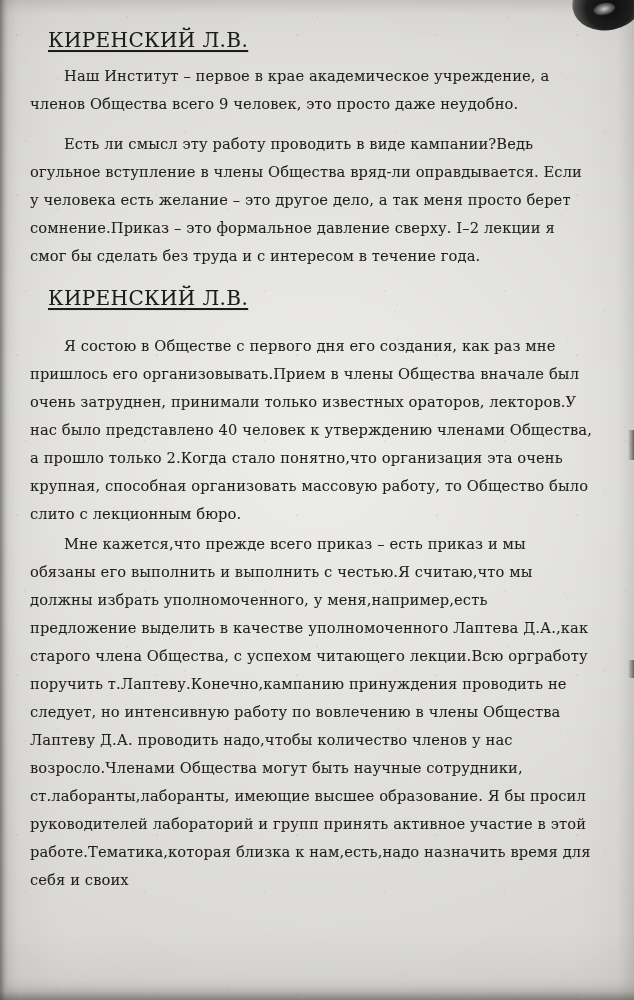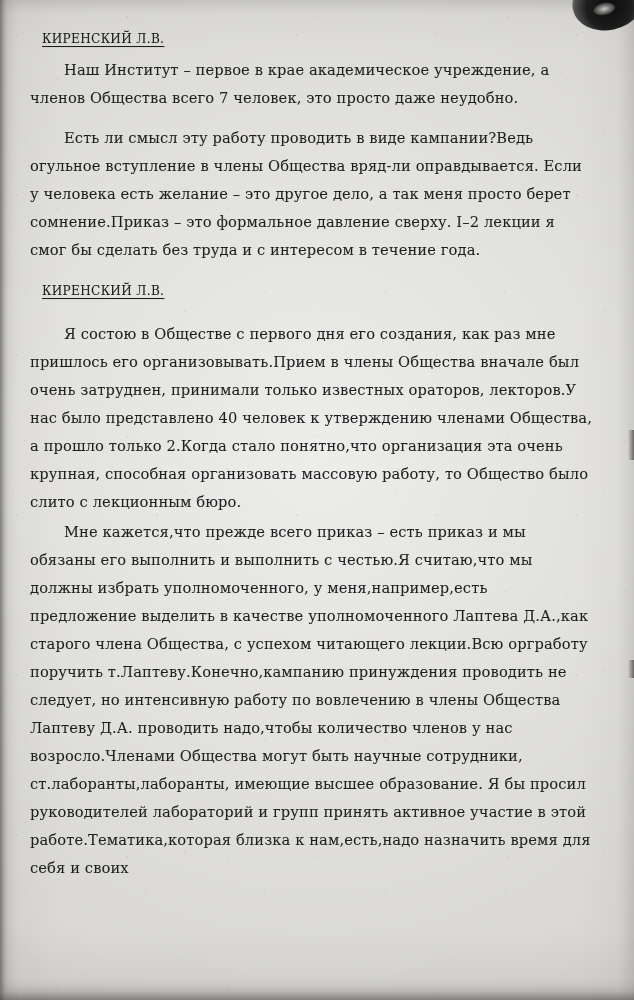--- a/index.html
+++ b/index.html
@@ -90,26 +90,26 @@
   .doc-body {
     position: relative;
     padding: 28px 42px 0 30px;
     z-index: 2;
   }
 
   .block { margin: 0 0 0 0; }
 
   .speaker {
     font-family: "DejaVu Serif", serif;
-    font-size: 12px;
+    font-size: 20px;
     letter-spacing: .4px;
     color: #1c1c1c;
     text-decoration: underline;
     text-underline-offset: 3px;
-    margin: 0 0 6px 12px;
+    margin: 0 0 6px 18px;
     display: inline-block;
     font-weight: 400;
   }
   .speaker-wrap { margin: 0 0 4px 0; }
 
   .para {
     font-family: "DejaVu Serif", serif;
     font-size: 14.6px;
     line-height: 28px;
     color: #1f1f1f;
@@ -139,21 +139,21 @@
   <div class="corner-blob"></div>
   <div class="tick-right" style="top:430px;"></div>
   <div class="tick-right" style="top:660px;height:18px;"></div>
 
   <div class="doc-body">
 
     <div class="block">
       <div class="speaker-wrap">
         <span class="speaker">КИРЕНСКИЙ Л.В.</span>
       </div>
-      <p class="para indent">Наш Институт – первое в крае академическое учреждение, а членов Общества всего 7 человек, это просто даже неудобно.</p>
+      <p class="para indent">Наш Институт – первое в крае академическое учреждение, а членов Общества всего 9 человек, это просто даже неудобно.</p>
     </div>
 
     <div class="sp-gap-1"></div>
 
     <div class="block">
       <p class="para indent">Есть ли смысл эту работу проводить в виде кампании?Ведь огульное вступление в члены Общества вряд-ли оправдывается. Если у человека есть желание – это другое дело, а так меня просто берет сомнение.Приказ – это формальное давление сверху. I–2 лекции я смог бы сделать без труда и с интересом в течение года.</p>
     </div>
 
     <div class="sp-gap-2"></div>
 

